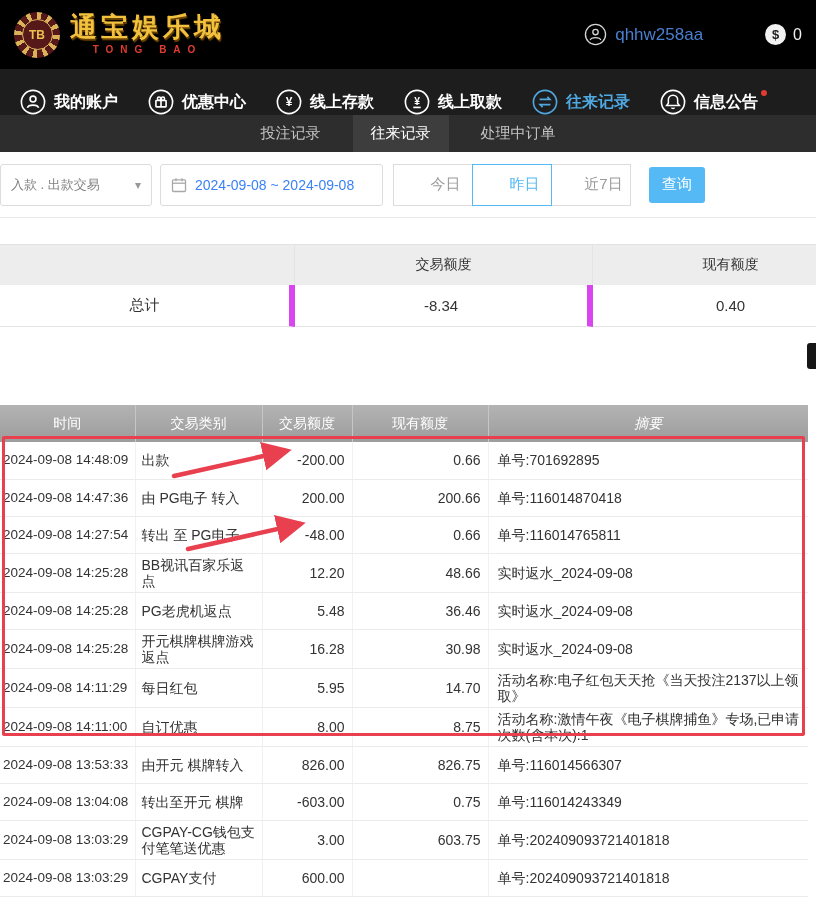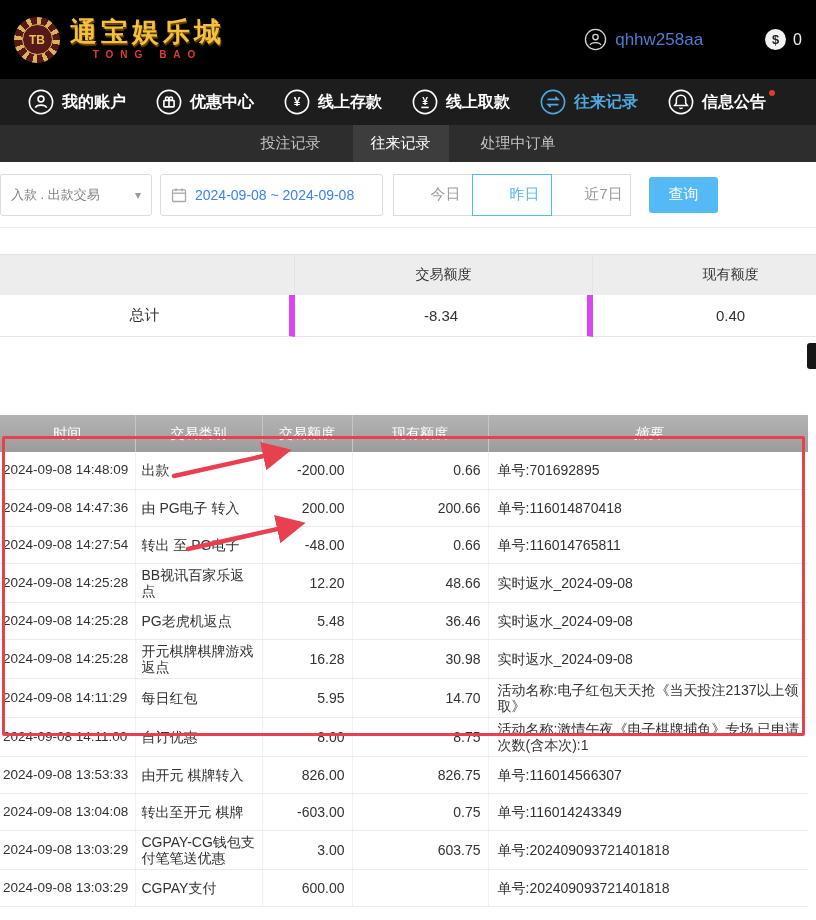--- a/index.html
+++ b/index.html
@@ -1,40 +1,40 @@
 <!DOCTYPE html>
 <html style="--accent: #54b9f5; --nav-active: #4fa8e0; --brand-gold: #f2c13d; --brand-red: #e03c31; --username-blue: #4a7fd0; --annotation-red: #e8404f;"><head>
 <meta charset="utf-8">
 <style>
   * { margin:0; padding:0; box-sizing:border-box; }
   html,body { background:#fff; }
   body { font-family:"Liberation Sans","DejaVu Sans",sans-serif; }
   .page { position:relative; width:816px; height:920px; overflow:hidden; background:#fff; }
 
   
-  .topbar { height:79px; background:#000; display:flex; align-items:center; padding:0 14px; }
+  .topbar { height:69px; background:#000; display:flex; align-items:center; padding:0 14px; }
   .logo { display:flex; align-items:center; gap:10px; cursor:pointer; }
   .chip { width:46px; height:46px; border-radius:50%;
           background:repeating-conic-gradient(#d9b25a 0 12deg, #57181a 12deg 30deg);
           display:flex; align-items:center; justify-content:center; flex:0 0 auto; }
   .chip-inner { width:31px; height:31px; border-radius:50%; background:#57181a; border:1px solid #d9b25a;
           color:#ecc24f; font-size:12px; font-weight:bold; display:flex; align-items:center; justify-content:center; }
   .logo-cn { font-size:27px; font-weight:bold; color:var(--brand-gold,#f2c13d); letter-spacing:4px;
           text-shadow:1px 2px 1px #6d4500; line-height:1; }
   .logo-en { font-size:10px; font-weight:bold; color:var(--brand-red,#e03c31); letter-spacing:7px;
           text-align:center; margin-top:3px; }
   .userarea { margin-left:auto; display:flex; align-items:center; }
   .usericon { width:23px; height:23px; margin-right:8px; }
   .username { color:var(--username-blue,#4a7fd0); font-size:17px; cursor:pointer; }
   .dollar { width:21px; height:21px; border-radius:50%; background:#f2f2f2; color:#222; font-weight:bold;
           font-size:13px; display:flex; align-items:center; justify-content:center; margin-left:62px; }
   .balance { color:#f0f0f0; font-size:16px; margin-left:7px; }
 
   
-  .mainnav { height:46px; background:#1d1d1d; display:flex; align-items:center; padding:0 28px; gap:30px; }
+  .mainnav { height:46px; background:#1d1d1d; display:flex; align-items:flex-end; padding:0 20px; gap:30px; }
   .navitem { display:flex; align-items:center; gap:8px; color:#fff; font-size:16px; font-weight:bold;
           cursor:pointer; position:relative; text-decoration:none; white-space:nowrap; }
   .navitem.active { color:var(--nav-active,#4fa8e0); }
   .navicon { width:26px; height:26px; display:block; }
   .navicon svg { width:26px; height:26px; display:block; }
   .navitem[data-badge]::after { content:''; position:absolute; top:1px; right:-9px; width:6px; height:6px;
           border-radius:50%; background:#e03c31; }
 
   
   .subtabs { height:37px; background:#2d2d2d; display:flex; justify-content:center; align-items:stretch; gap:14px; }
@@ -46,21 +46,21 @@
   .select { width:152px; height:42px; border:1px solid #dcdcdc; border-radius:3px; display:flex; align-items:center;
           padding:0 10px; color:#808080; font-size:13px; cursor:pointer; }
   .select .caret { margin-left:auto; color:#999; font-size:12px; }
   .datebox { width:223px; height:42px; border:1px solid #dcdcdc; border-radius:3px; display:flex; align-items:center;
           gap:8px; padding:0 10px; margin-left:8px; color:#3b82f6; font-size:14px; cursor:pointer; }
   .quickgroup { display:flex; margin-left:10px; }
   .qbtn { width:80px; height:42px; background:#fff; border:1px solid #dcdcdc; color:#9a9a9a; font-size:15px;
           cursor:pointer; font-family:inherit;padding-left:25px; }
   .qbtn + .qbtn { margin-left:-1px; }
   .qbtn.active { border-color:var(--accent,#54b9f5); color:var(--accent,#54b9f5); position:relative; z-index:1; }
-  .searchbtn { width:69px; height:36px; margin-left:18px; background:var(--accent,#54b9f5); border:none;
+  .searchbtn { width:56px; height:36px; margin-left:18px; background:var(--accent,#54b9f5); border:none;
           border-radius:3px; color:#fff; font-size:15px; cursor:pointer; font-family:inherit; }
 
   
   .summary { margin-top:26px; }
   .s-row { display:grid; grid-template-columns:295px 298px 1fr; }
   .s-head { background:#ededed; border-top:1px solid #e2e2e2; }
   .s-cell { display:flex; align-items:center; justify-content:center; }
   .s-head .s-cell { height:40px; font-size:14px; color:#333; border-right:1px solid #e3e3e3; }
   .s-body .s-cell { height:42px; font-size:15px; color:#333; border-bottom:1px solid #e5e5e5;
           border-right:6px solid #d946ef; }

